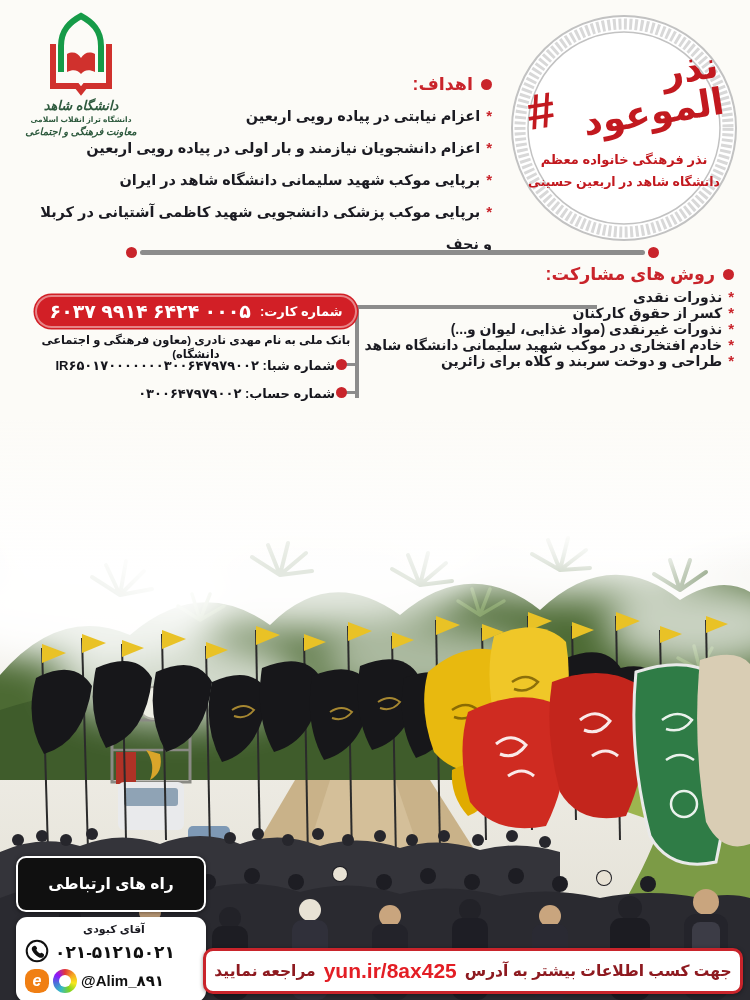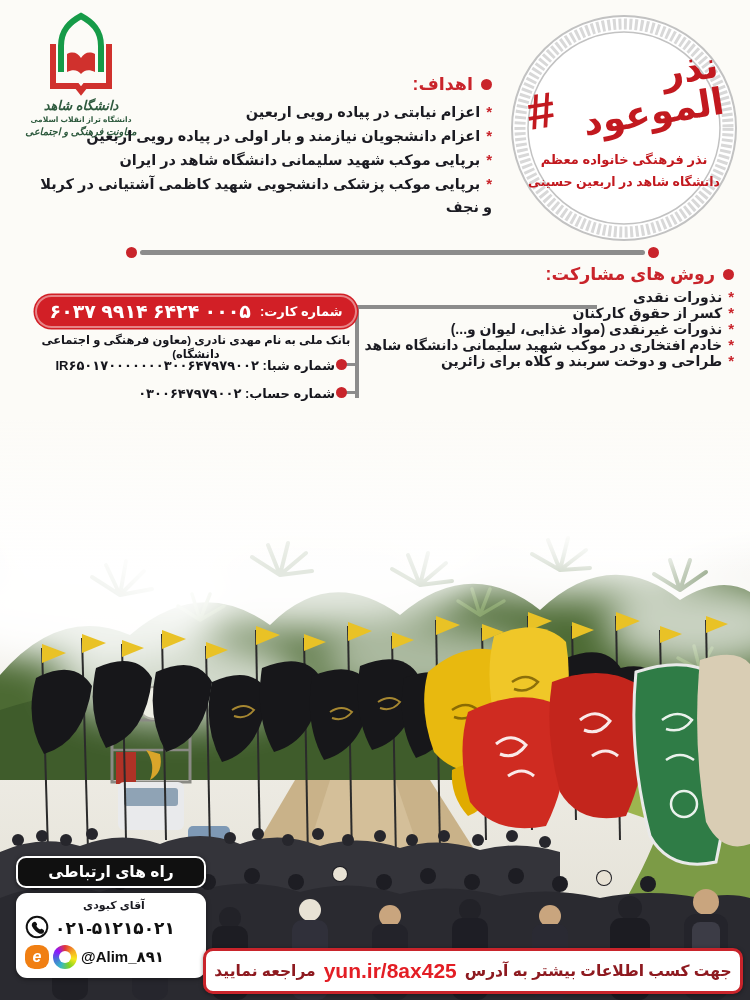--- a/index.html
+++ b/index.html
@@ -34,21 +34,21 @@
 
   
   .sec-header{display:flex;align-items:center;gap:8px;color:#c9242b;
     font-size:17.5px;font-weight:bold;}
   .dot-bullet{width:11px;height:11px;border-radius:50%;background:#c9242b;
     display:inline-block;flex:0 0 auto;}
   .item{font-weight:bold;color:#1b1b22;}
   .star{color:#c9242b;font-weight:bold;font-size:15px;margin-left:6px;}
 
   .goals{position:absolute;top:42px;right:258px;left:28px;direction:rtl;text-align:right;}
-  .goals .item{font-size:14.5px;line-height:23px;}
+  .goals .item{font-size:14.5px;line-height:32px;}
   .goals .sec-header{margin-bottom:5px;margin-top:32px;}
 
   .methods{position:absolute;top:264px;right:16px;width:380px;direction:rtl;text-align:right;}
   .methods .item{font-size:14px;line-height:15px;}
   .methods .sec-header{margin-bottom:4px;}
 
   
   .sep-line{position:absolute;left:140px;top:250px;width:505px;height:4.5px;
     background:#8c8c8c;border-radius:3px;}
   .red-dot{position:absolute;width:11px;height:11px;border-radius:50%;background:#c9242b;}
@@ -70,21 +70,21 @@
   .num-line .num{direction:ltr;unicode-bidi:embed;}
   .sheba-line{top:358px;right:415px;}
   .account-line{top:386px;right:415px;}
 
   
   .photo{position:absolute;left:0;top:420px;width:750px;height:580px;}
 
   
   .contact{position:absolute;left:16px;top:856px;width:190px;z-index:5;}
   .contact-header{background:#101010;color:#fff;border:2px solid #fff;border-radius:10px;
-    text-align:center;font-size:15.5px;font-weight:bold;padding:5px 0;
+    text-align:center;font-size:15.5px;font-weight:bold;padding:17px 0;
     box-shadow:0 1px 4px rgba(0,0,0,.5);}
   .contact-body{margin-top:5px;background:#fff;border-radius:11px;padding:6px 9px 9px;
     box-shadow:0 1px 5px rgba(0,0,0,.45);}
   .person{direction:rtl;text-align:center;font-size:11px;font-weight:bold;padding-left:6px;}
   .phone-row{display:flex;align-items:flex-end;gap:6px;margin-top:3px;direction:ltr;}
   .phone-number{font-size:17px;font-weight:bold;letter-spacing:.5px;color:#101010;
     direction:ltr;unicode-bidi:embed;}
   .social-row{display:flex;align-items:center;gap:4px;margin-top:6px;direction:ltr;}
   .handle{font-size:15px;font-weight:bold;color:#101010;direction:ltr;unicode-bidi:embed;}
   .eitaa{width:24px;height:24px;border-radius:40%;background:#f07f13;color:#fff;

